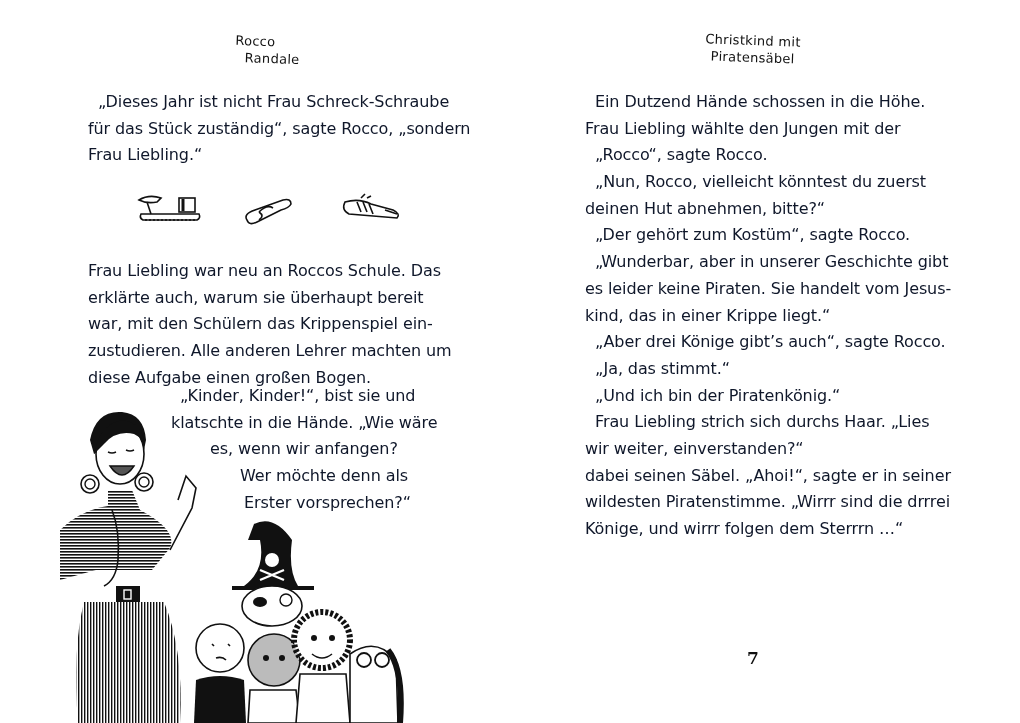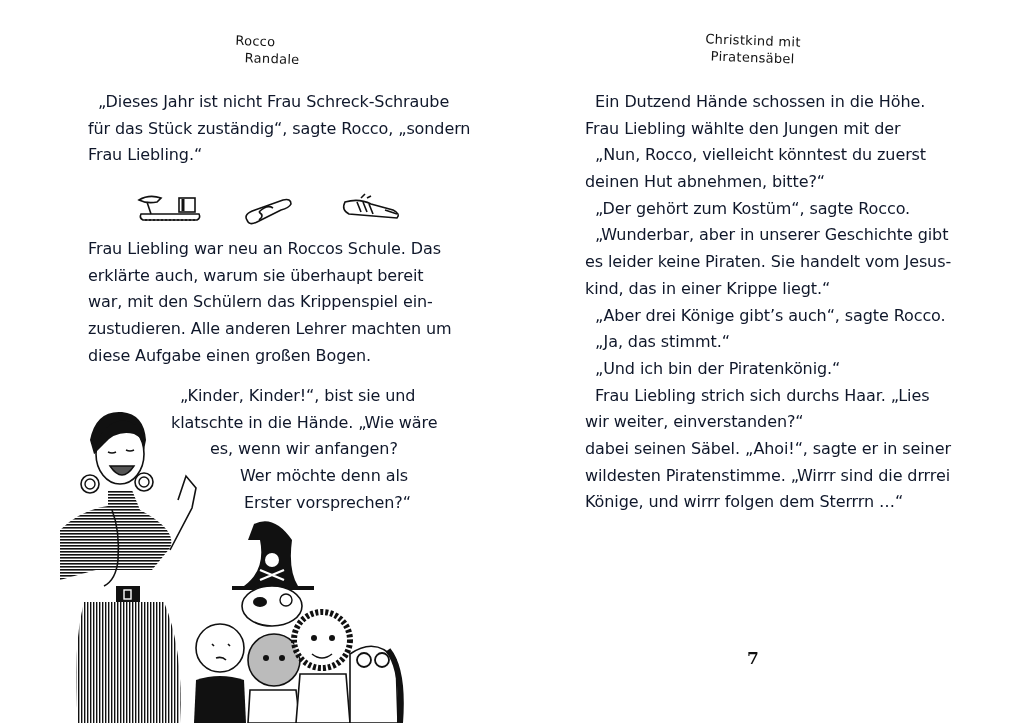--- a/index.html
+++ b/index.html
@@ -8,21 +8,21 @@
     .page { position: absolute; top: 0; height: 723px; }
     .page-left { left: 0; width: 510px; }
     .page-right { left: 510px; width: 510px; }
     .running-head { position: absolute; font-family: "DejaVu Sans", sans-serif; font-size: 13px; line-height: 17px; color: #111; letter-spacing: 0.3px; }
     .rh-left { left: 235px; top: 33px; transform: rotate(2deg); }
     .rh-left .l2 { padding-left: 10px; }
     .rh-right { left: 195px; top: 32px; transform: rotate(2deg); }
     .rh-right .l2 { padding-left: 6px; }
     .text-block { position: absolute; font-size: 16px; line-height: 26.7px; color: #0f172a; white-space: nowrap; letter-spacing: -0.1px; }
     .tb-left-1 { left: 88px; top: 89px; }
-    .tb-left-2 { left: 88px; top: 236px; }
+    .tb-left-2 { left: 88px; top: 258px; }
     .tb-left-3 { left: 88px; top: 383px; }
     .tb-right { left: 75px; top: 89px; }
     .line { display: block; height: 26.7px; }
     .indent { padding-left: 10px; }
     .folio { position: absolute; left: 237px; top: 648px; font-family: "DejaVu Serif", serif; font-weight: bold; font-size: 17px; color: #111; }
     .shoes { position: absolute; left: 135px; top: 190px; width: 270px; height: 40px; }
     .illustration { position: absolute; left: 60px; top: 410px; width: 360px; height: 313px; }
   </style>
 </head>
 <body>
@@ -149,20 +149,21 @@
 
   <div class="page page-right">
     <div class="running-head rh-right">
       <div>Christkind mit</div>
       <div class="l2">Piratensäbel</div>
     </div>
 
     <div class="text-block tb-right">
       <span class="line indent">Ein Dutzend Hände schossen in die Höhe.</span>
       <span class="line">Frau Liebling wählte den Jungen mit der</span>
+      <span class="line indent">„Rocco“, sagte Rocco.</span>
       <span class="line indent">„Nun, Rocco, vielleicht könntest du zuerst</span>
       <span class="line">deinen Hut abnehmen, bitte?“</span>
       <span class="line indent">„Der gehört zum Kostüm“, sagte Rocco.</span>
       <span class="line indent">„Wunderbar, aber in unserer Geschichte gibt</span>
       <span class="line">es leider keine Piraten. Sie handelt vom Jesus-</span>
       <span class="line">kind, das in einer Krippe liegt.“</span>
       <span class="line indent">„Aber drei Könige gibt’s auch“, sagte Rocco.</span>
       <span class="line indent">„Ja, das stimmt.“</span>
       <span class="line indent">„Und ich bin der Piratenkönig.“</span>
       <span class="line indent">Frau Liebling strich sich durchs Haar. „Lies</span>

